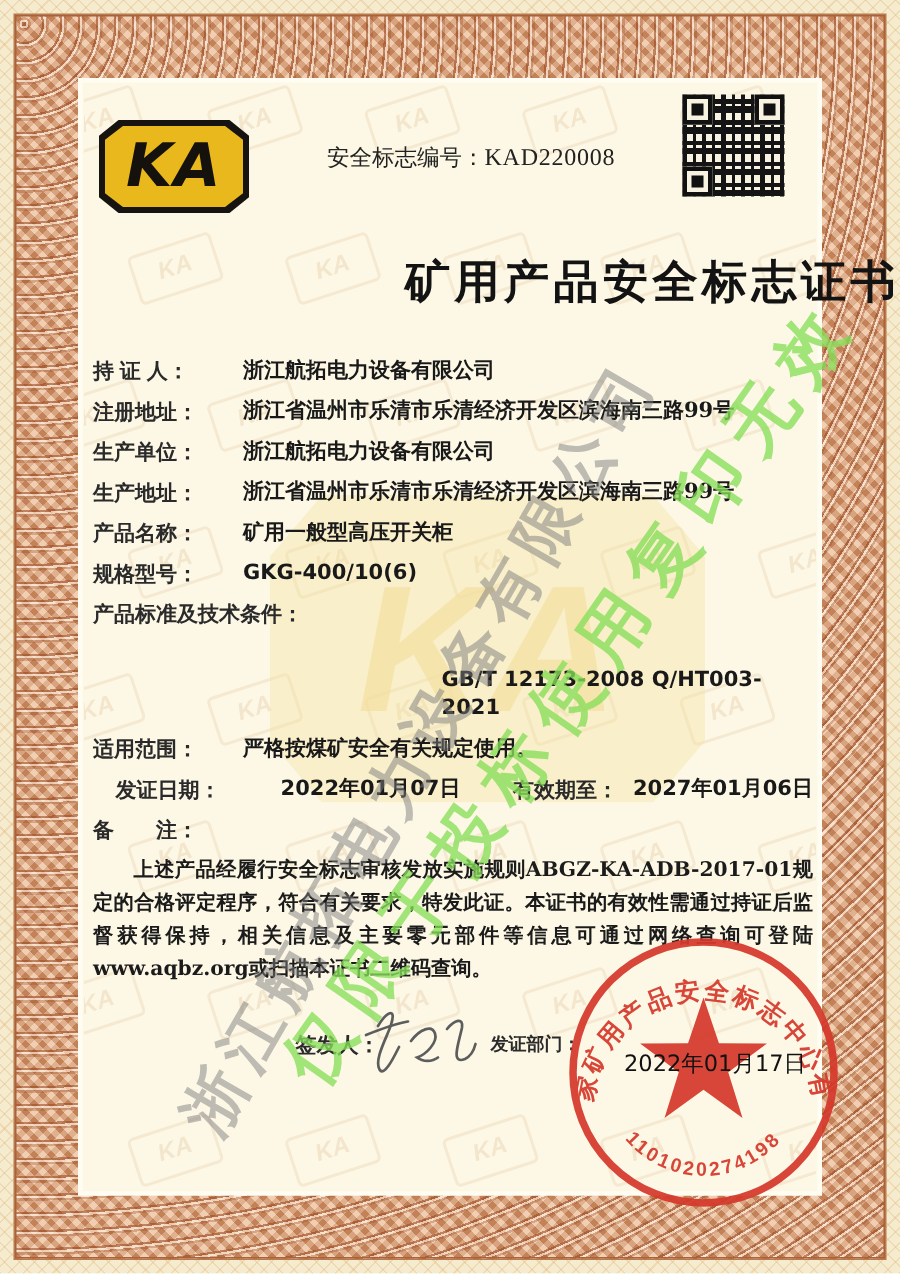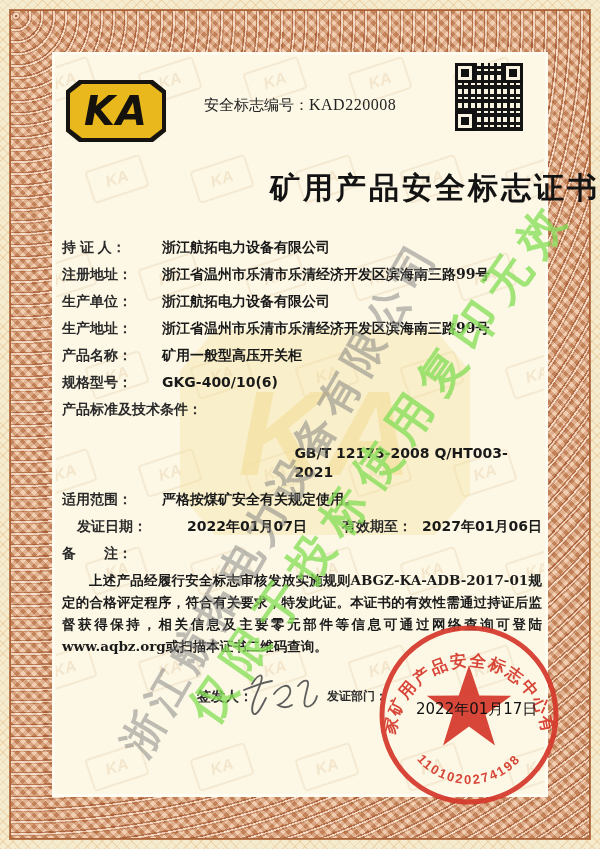--- a/index.html
+++ b/index.html
@@ -29,21 +29,21 @@
     font-weight:900;font-style:italic;font-size:120px;color:rgba(242,220,150,.55);}
   
   .ka-logo{position:absolute;left:66px;top:80px;width:100px;height:62px;z-index:3;
     clip-path:polygon(13% 0,87% 0,100% 17%,100% 83%,87% 100%,13% 100%,0 83%,0 17%);
     background:#161310;display:flex;align-items:center;justify-content:center;}
   .ka-logo-inner{width:92px;height:54px;
     clip-path:polygon(13% 0,87% 0,100% 17%,100% 83%,87% 100%,13% 100%,0 83%,0 17%);
     background:#e9b81c;display:flex;align-items:center;justify-content:center;
     font-weight:900;font-style:italic;font-size:40px;letter-spacing:1px;color:#15110c;
     font-family:"DejaVu Sans",sans-serif;}
-  .cert-no{position:absolute;left:204px;top:96px;z-index:3;font-size:15px;color:#222;}
+  .cert-no{position:absolute;left:218px;top:96px;z-index:3;font-size:15px;color:#222;}
   .cert-no .num{font-family:"Liberation Serif",serif;font-size:16px;letter-spacing:.5px;}
   .qr{position:absolute;left:455px;top:63px;width:68px;height:68px;z-index:3;background:#f8f3e0;
     background-image:
       repeating-linear-gradient(90deg,#141414 0 3px,transparent 3px 7px,#141414 7px 9px,transparent 9px 13px),
       repeating-linear-gradient(0deg,#141414 0 4px,transparent 4px 6px,#141414 6px 9px,transparent 9px 14px);}
   .finder{position:absolute;width:14px;height:14px;border:3px solid #111;background:#f8f3e0;}
   .finder::after{content:"";position:absolute;left:3px;top:3px;width:8px;height:8px;background:#111;}
   .f-tl{left:0;top:0}.f-tr{right:0;top:0}.f-bl{left:0;bottom:0}
   .title{position:absolute;left:0;right:0;top:168px;z-index:3;text-align:right;
     font-size:30px;font-weight:900;letter-spacing:3px;color:#131313;

